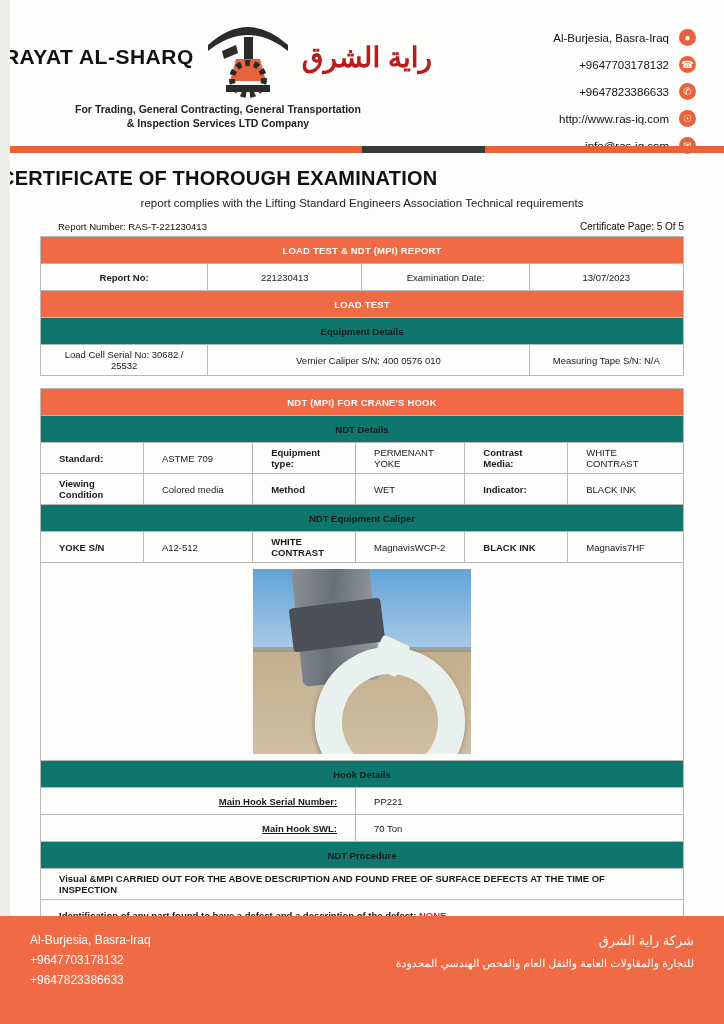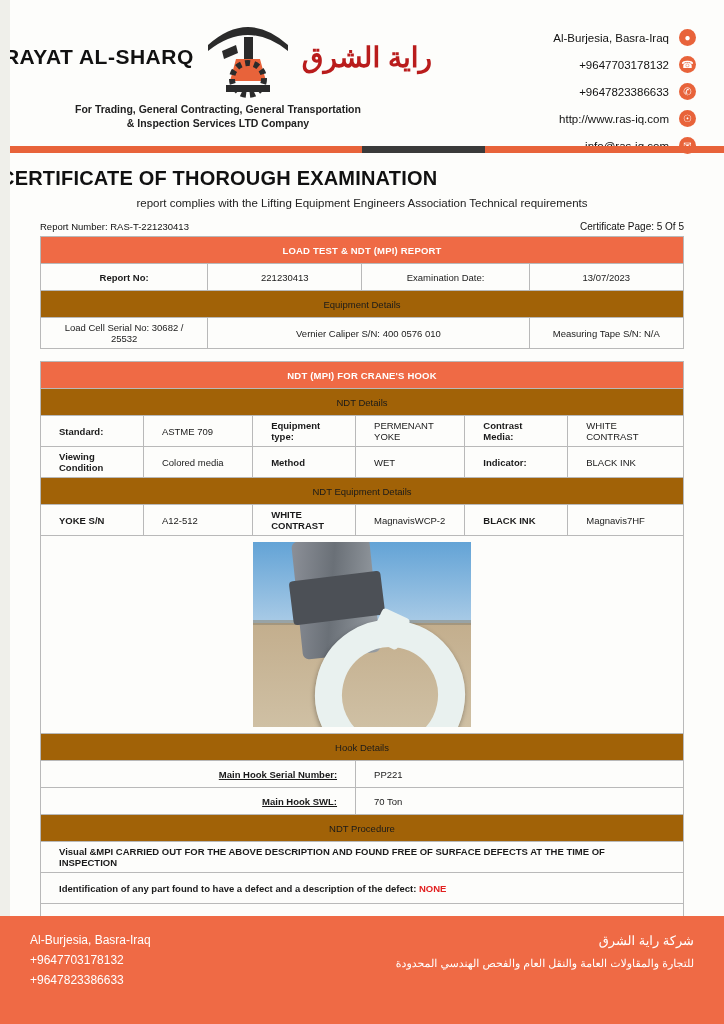--- a/index.html
+++ b/index.html
@@ -118,20 +118,21 @@
     font-size: 11.5px;
     color: #222;
     margin-top: 7px;
   }
   .meta-row {
     display: flex;
     justify-content: space-between;
     align-items: flex-end;
     padding: 12px 40px 4px 40px;
     font-size: 9.5px;
+    margin-left: 18px;
   }
   .meta-left { font-size: 9.5px; color: #111; }
   .meta-right { font-size: 10px; color: #111; }
 
   
   .tbl {
     margin: 0 40px;
     border: 1px solid #b9b9b9;
     border-collapse: collapse;
     width: calc(100% - 80px);
@@ -146,23 +147,23 @@
   }
   .band {
     background: #ef6a45;
     color: #fff;
     font-weight: bold;
     text-align: center;
     font-size: 10.5px;
     letter-spacing: .2px;
   }
   .grayband {
-    background: #a16207;
+    background: #0f766e;
     text-align: center;
-    font-weight: normal;
+    font-weight: bold;
     font-size: 10.5px;
   }
   .ctr { text-align: center; }
   .rgt { text-align: right; }
   .bold { font-weight: bold; }
   .ul { text-decoration: underline; margin-left: 20px; }
 
   .spacer { height: 12px; }
 
   
@@ -305,21 +306,21 @@
     </div>
   </div>
 
   <div class="head-rule">
     <div class="l"></div>
       <div class="m"></div>
       <div class="r"></div>
   </div>
 
   <div class="title">CERTIFICATE OF THOROUGH EXAMINATION</div>
-  <div class="subtitle">report complies with the Lifting Equipment Engineers Association Technical requirements</div>
+  <div class="subtitle">report complies with the Lifting Standard Engineers Association Technical requirements</div>
 
   <div class="meta-row">
     <div class="meta-left">
       <span>Report Number:</span>
       <span>RAS-T-221230413</span>
     </div>
     <div class="meta-right">Certificate Page: 5 Of 5</div>
   </div>
 
   <table class="tbl">
@@ -331,20 +332,23 @@
       </colgroup>
     <tbody>
       <tr>
         <td class="band" colspan="4">LOAD TEST &amp; NDT (MPI) REPORT</td>
       </tr>
       <tr>
         <td class="ctr bold">Report  No:</td>
         <td class="ctr">221230413</td>
         <td class="ctr">Examination Date:</td>
         <td class="ctr">13/07/2023</td>
+      </tr>
+      <tr>
+        <td class="band" colspan="4">LOAD TEST</td>
       </tr>
       <tr>
         <td class="grayband" colspan="4">Equipment Details</td>
       </tr>
       <tr>
         <td class="ctr" colspan="1">Load Cell Serial No: 30682 / 25532</td>
         <td class="ctr" colspan="2">Vernier Caliper S/N: 400 0576 010</td>
         <td class="ctr" colspan="1">Measuring Tape S/N: N/A</td>
       </tr>
     </tbody>
@@ -378,21 +382,21 @@
       </tr>
       <tr>
         <td class="bold">Viewing Condition</td>
         <td>Colored media</td>
         <td class="bold">Method</td>
         <td>WET</td>
         <td class="bold">Indicator:</td>
         <td>BLACK INK</td>
       </tr>
       <tr>
-        <td class="grayband" colspan="6">NDT Equipment Details</td>
+        <td class="grayband" colspan="6">NDT Equipment Caliper</td>
       </tr>
       <tr>
         <td class="bold">YOKE S/N</td>
         <td>A12-512</td>
         <td class="bold">WHITE CONTRAST</td>
         <td>MagnavisWCP-2</td>
         <td class="bold">BLACK INK</td>
         <td>Magnavis7HF</td>
       </tr>
       <tr>

